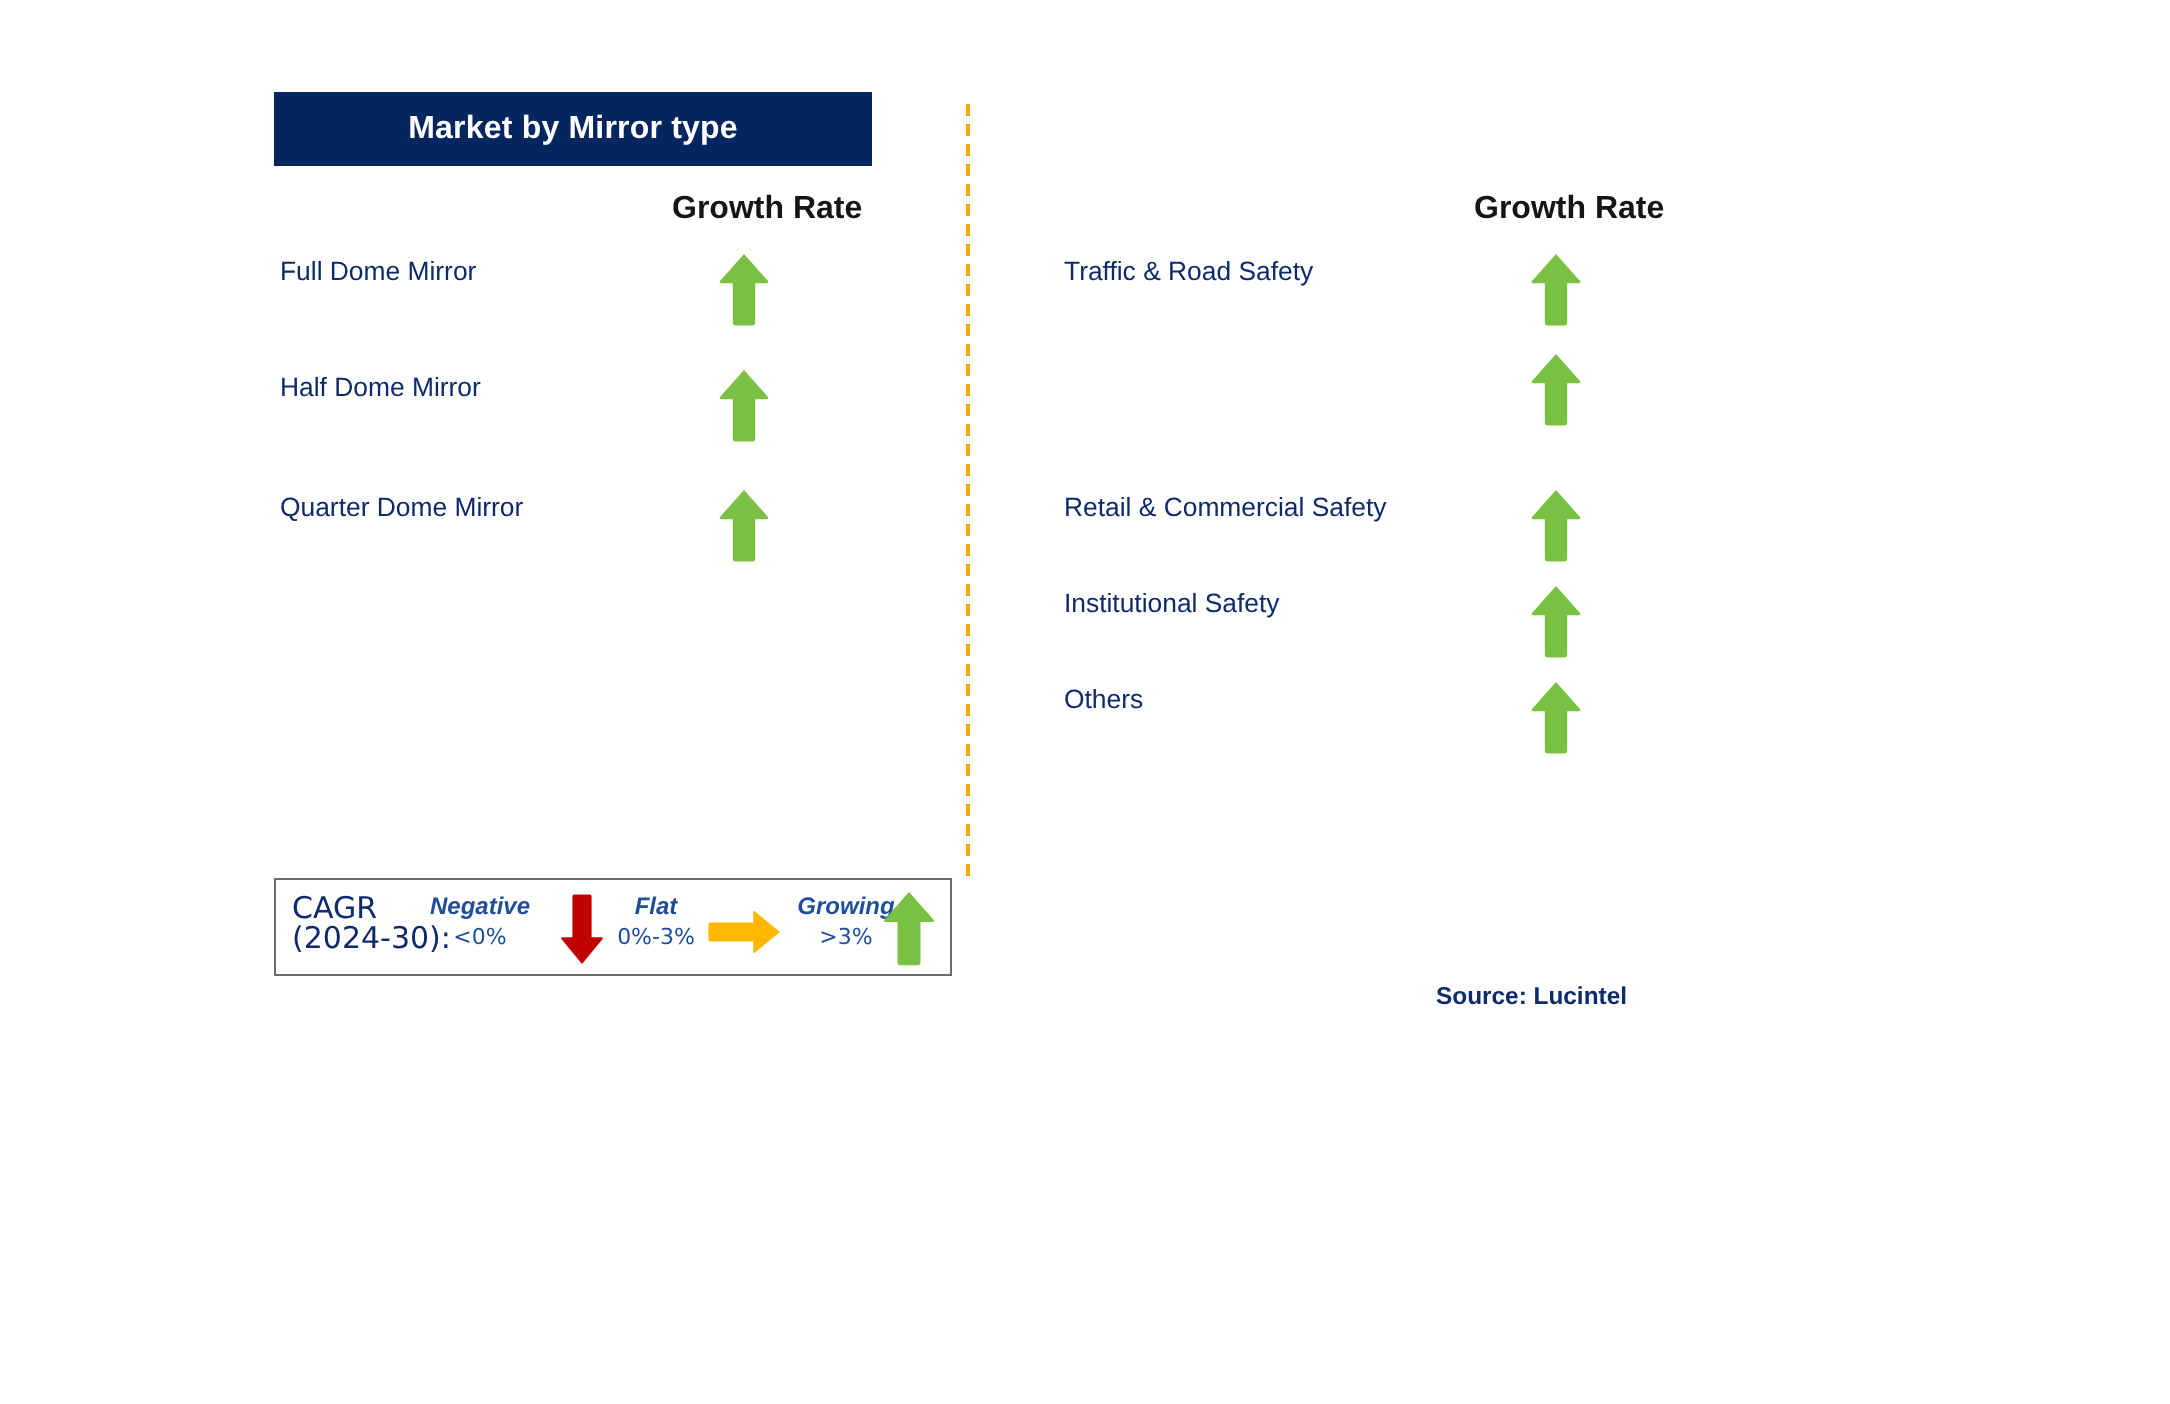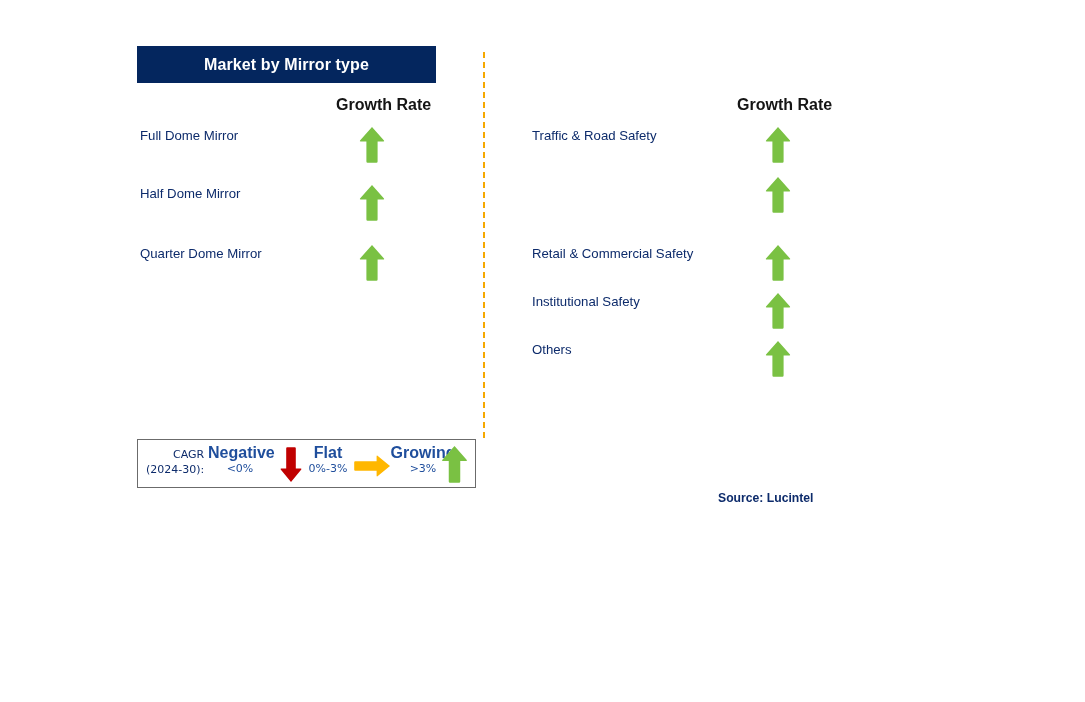--- a/index.html
+++ b/index.html
@@ -116,33 +116,33 @@
     width: 339px;
     height: 49px;
     border: 1.4px solid #6b6b6b;
     background: #ffffff;
     box-sizing: border-box;
   }
   .legend-cagr {
     position: absolute;
     left: 8px;
     top: 7px;
-    font-size: 11px;
+    font-size: 15px;
     color: #0d2b6b;
     line-height: 15px;
     font-family: "DejaVu Sans", sans-serif;
-    text-align: right;
   }
   .legend-group {
     position: absolute;
     top: 5px;
     text-align: center;
   }
   .legend-title {
-    font-size: 16px;
+    font-size: 12px;
+    font-style: italic;
     font-weight: bold;
     color: #1f4e9c;
     line-height: 16px;
     white-space: nowrap;
     text-align: center;
   }
   .legend-value {
     font-size: 11px;
     color: #1f4e9c;
     line-height: 16px;

